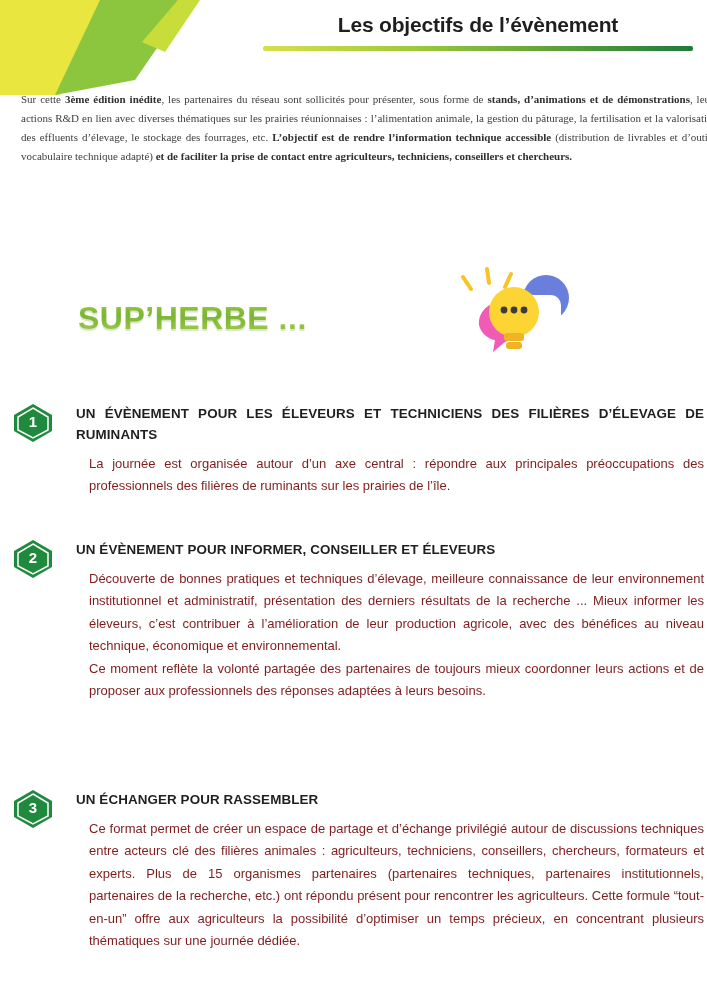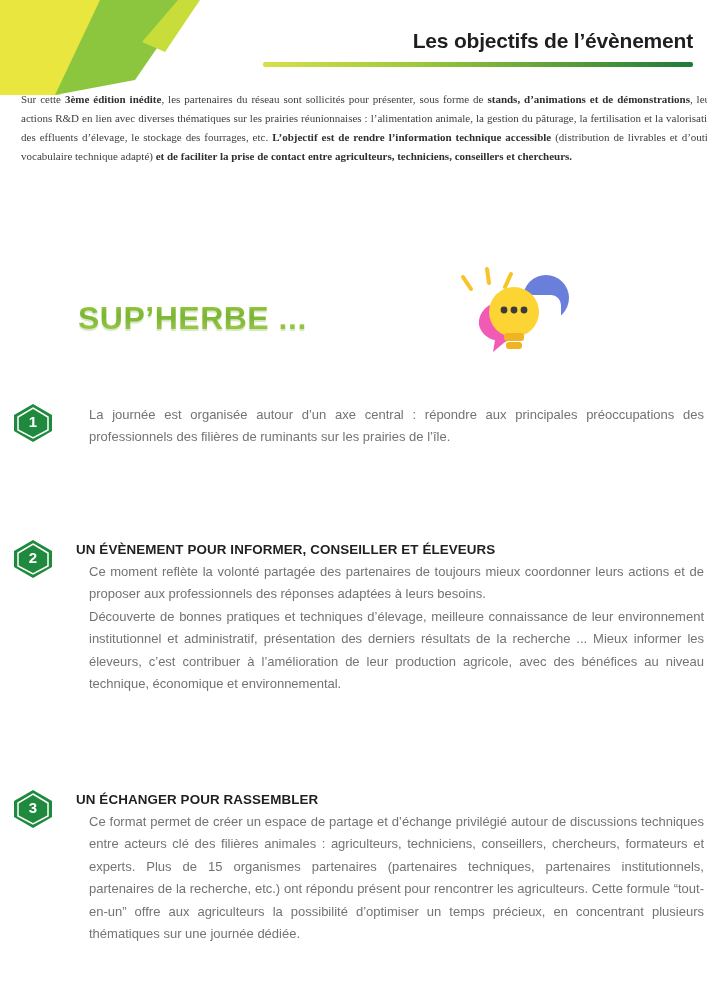--- a/index.html
+++ b/index.html
@@ -16,23 +16,23 @@
     width: 707px; height: 1000px;
     background: #ffffff;
   }
 
   
   .deco { position: absolute; top: 0; left: 0; width: 230px; height: 95px; }
 
   
   .header {
     position: absolute;
-    top: 28px; right: 14px;
+    top: 12px; right: 14px;
     width: 430px;
-    text-align: right;
+    text-align: center;
   }
   .header-title {
     font-size: 21px;
     font-weight: bold;
     color: #1f1f1f;
     letter-spacing: -0.2px;
     line-height: 1.2;
   }
   .header-rule {
     margin-top: 9px;
@@ -89,24 +89,25 @@
   .sec-body { margin-left: 62px; }
   .sec-title {
     font-size: 13.4px;
     font-weight: bold;
     color: #1f1f1f;
     text-align: justify;
     line-height: 1.55;
     letter-spacing: 0.1px;
   }
   .sec-text {
+    margin-top: 7px;
     font-size: 13px;
     line-height: 1.73;
     text-align: justify;
-    color: #737373;
+    color: #7f1d1d;
   }
   .sec-text p { margin: 0; }
   .sec-text p + p { margin-top: 0px; }
   .indent { padding-left: 13px; }
 </style>
 </head>
 <body>
 
 <div id="page">
 
@@ -151,39 +152,40 @@
 
   <div class="section" id="sec-0" style="top:404px;">
     <div class="badge">
       <svg viewBox="0 0 38 38" width="38" height="38">
         <polygon points="19,0 38,11 38,27 19,38 0,27 0,11" fill="#1f8a3d"></polygon>
         <polygon points="19,4 34,13 34,26 19,34 4,26 4,13" fill="none" stroke="#ffffff" stroke-width="1.5"></polygon>
       </svg>
       <div class="num">1</div>
     </div>
     <div class="sec-body">
+      <div class="sec-title">UN ÉVÈNEMENT POUR LES ÉLEVEURS ET TECHNICIENS DES FILIÈRES D’ÉLEVAGE DE RUMINANTS</div>
       <div class="sec-text indent">
           <p>La journée est organisée autour d’un axe central : répondre aux principales préoccupations des professionnels des filières de ruminants sur les prairies de l’île.</p>
         </div>
     </div>
   </div>
 
   <div class="section" id="sec-1" style="top:540px;">
     <div class="badge">
       <svg viewBox="0 0 38 38" width="38" height="38">
         <polygon points="19,0 38,11 38,27 19,38 0,27 0,11" fill="#1f8a3d"></polygon>
         <polygon points="19,4 34,13 34,26 19,34 4,26 4,13" fill="none" stroke="#ffffff" stroke-width="1.5"></polygon>
       </svg>
       <div class="num">2</div>
     </div>
     <div class="sec-body">
       <div class="sec-title">UN ÉVÈNEMENT POUR INFORMER, CONSEILLER ET ÉLEVEURS</div>
       <div class="sec-text indent">
+          <p>Découverte de bonnes pratiques et techniques d’élevage, meilleure connaissance de leur environnement institutionnel et administratif, présentation des derniers résultats de la recherche ... Mieux informer les éleveurs, c’est contribuer à l’amélioration de leur production agricole, avec des bénéfices au niveau technique, économique et environnemental.</p>
           <p>Ce moment reflète la volonté partagée des partenaires de toujours mieux coordonner leurs actions et de proposer aux professionnels des réponses adaptées à leurs besoins.</p>
-          <p>Découverte de bonnes pratiques et techniques d’élevage, meilleure connaissance de leur environnement institutionnel et administratif, présentation des derniers résultats de la recherche ... Mieux informer les éleveurs, c’est contribuer à l’amélioration de leur production agricole, avec des bénéfices au niveau technique, économique et environnemental.</p>
         </div>
     </div>
   </div>
 
   <div class="section" id="sec-2" style="top:790px;">
     <div class="badge">
       <svg viewBox="0 0 38 38" width="38" height="38">
         <polygon points="19,0 38,11 38,27 19,38 0,27 0,11" fill="#1f8a3d"></polygon>
         <polygon points="19,4 34,13 34,26 19,34 4,26 4,13" fill="none" stroke="#ffffff" stroke-width="1.5"></polygon>
       </svg>

